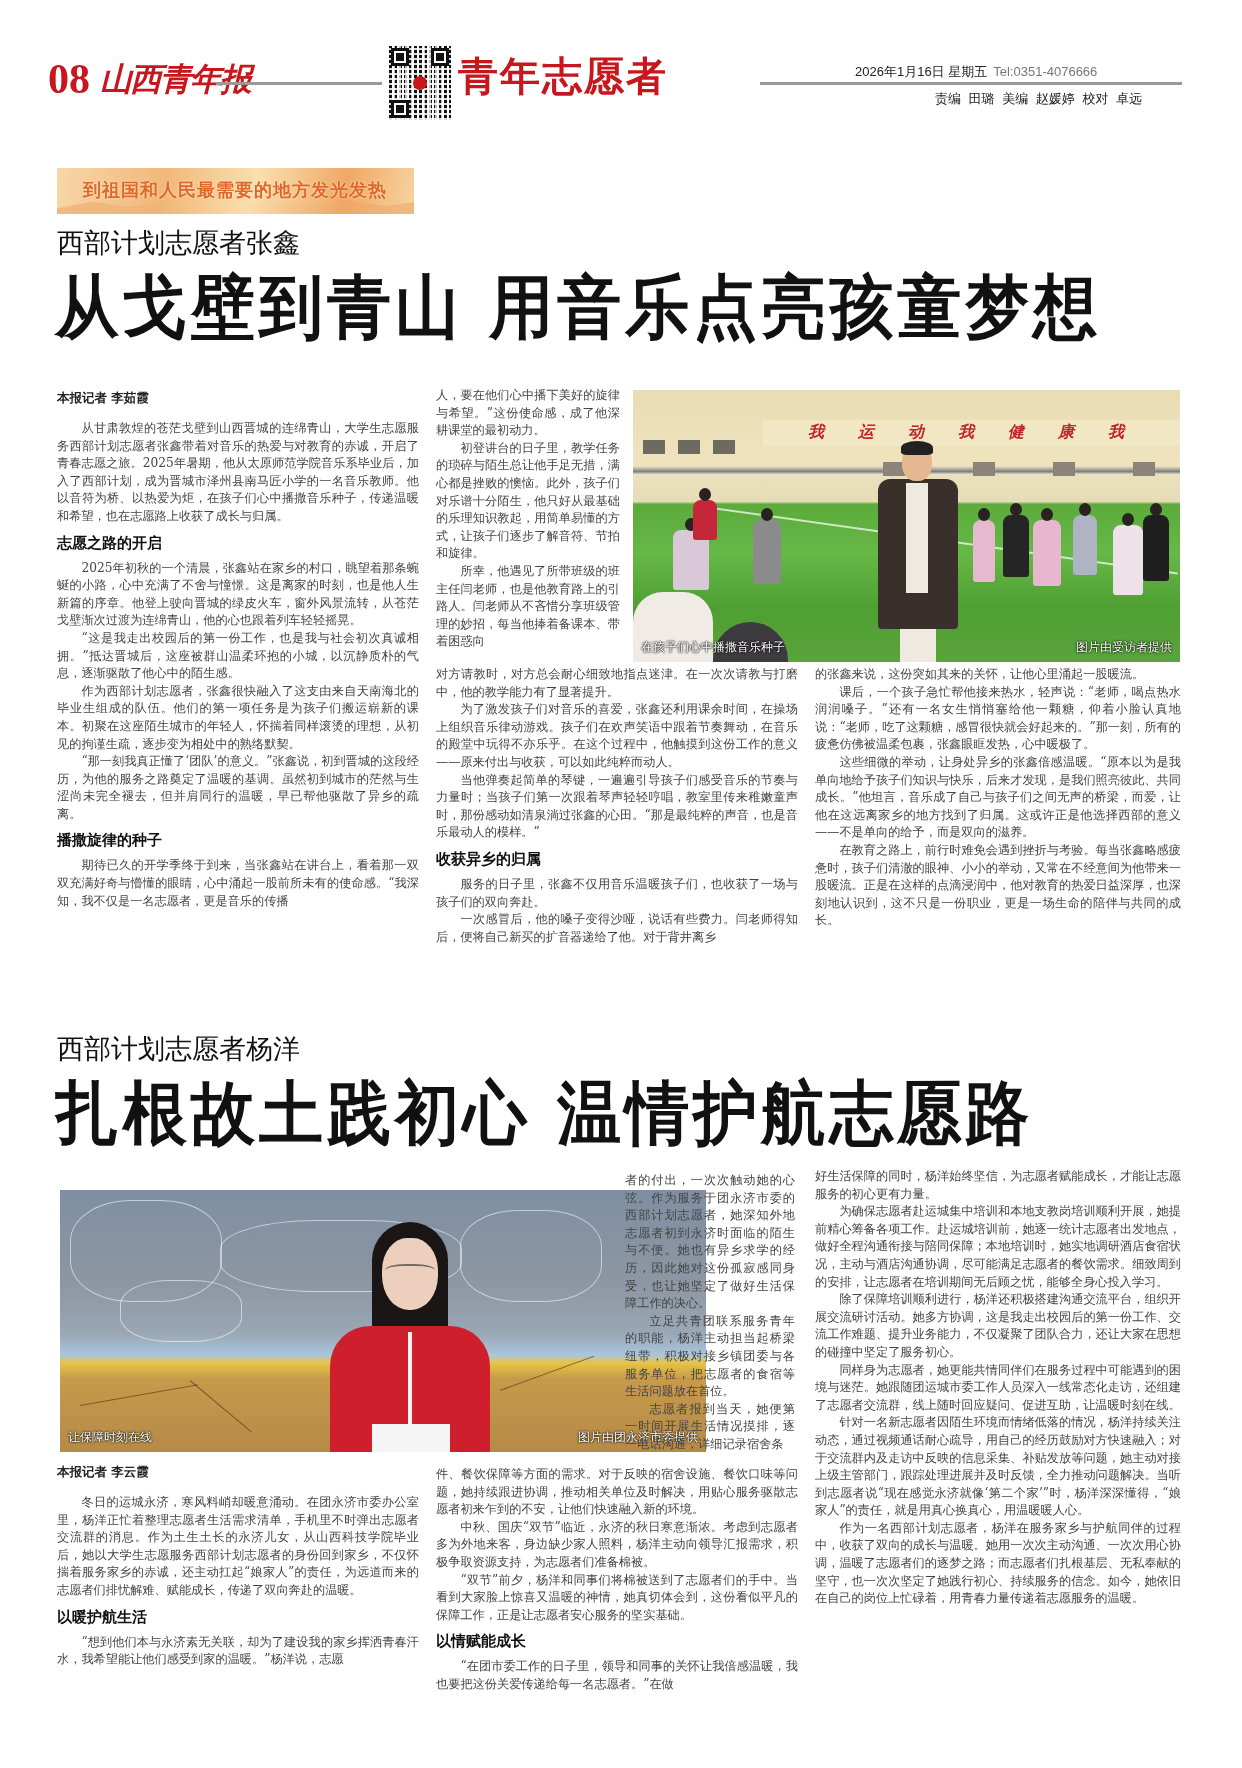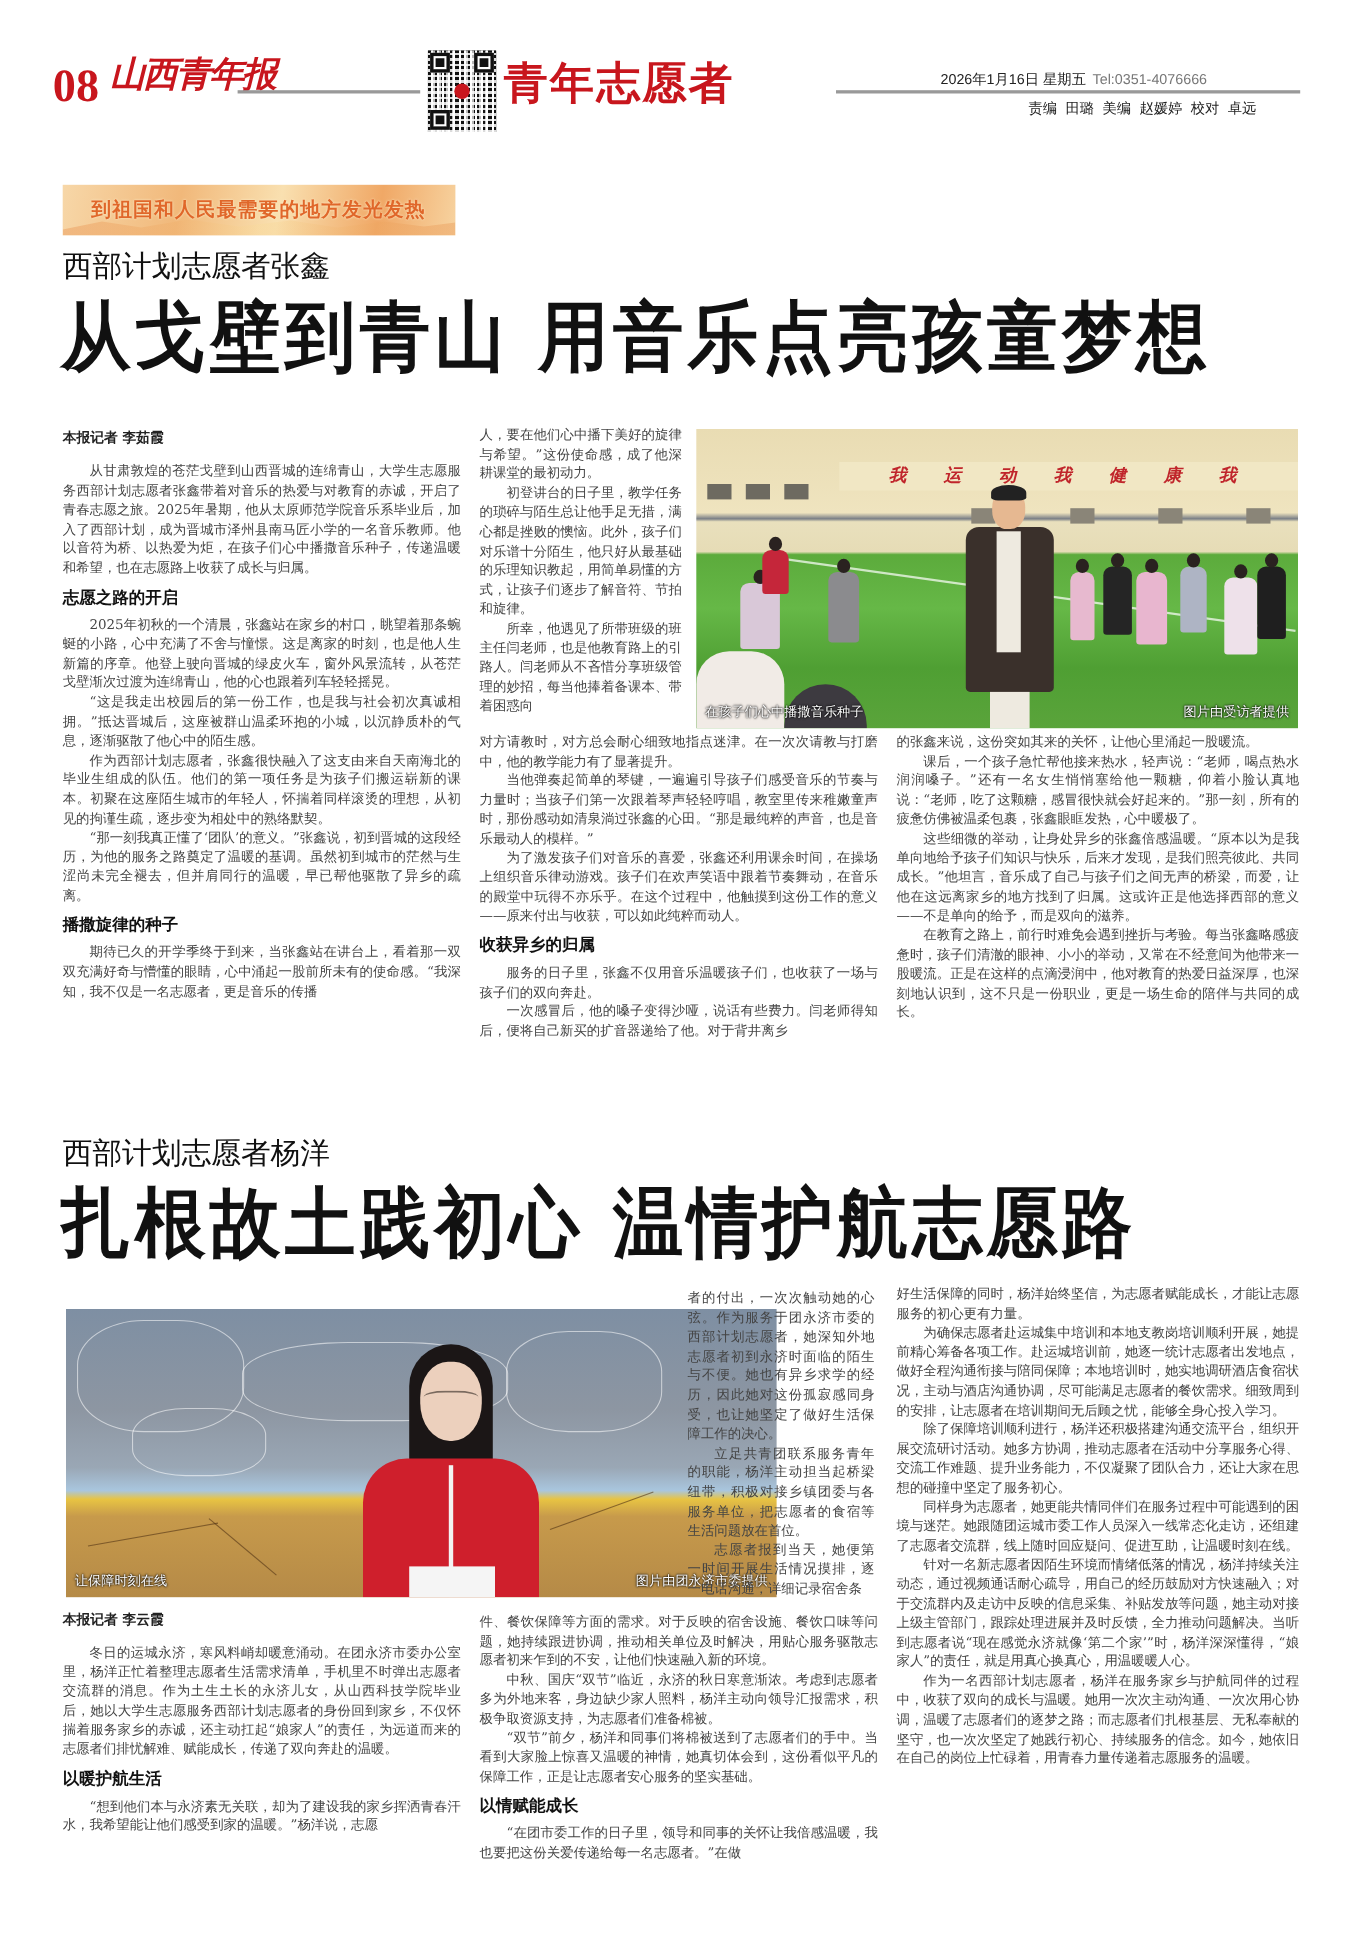--- a/index.html
+++ b/index.html
@@ -1,21 +1,21 @@
 <!DOCTYPE html>
 <html><head>
 <meta charset="utf-8">
 <style>
   html, body { margin:0; padding:0; background:#ffffff; }
   body { width:1242px; height:1768px; position:relative; overflow:hidden; font-family:"DejaVu Serif", serif; color:#333; }
   .abs { position:absolute; }
 
   
   .page-num { left:48px; top:58px; font-family:"Liberation Serif", serif; font-weight:bold; font-size:42px; color:#c8161d; line-height:42px; }
-  .paper-name { left:100px; top:46px; font-family:"DejaVu Serif", serif; font-style:italic; font-weight:bold; font-size:32px; color:#c8161d; line-height:42px; letter-spacing:-2px; }
+  .paper-name { left:100px; top:58px; font-family:"DejaVu Serif", serif; font-style:italic; font-weight:bold; font-size:32px; color:#c8161d; line-height:42px; letter-spacing:-2px; }
   .rule-left { left:216px; top:82px; width:166px; height:3px; background:#999; }
   .qr { left:389px; top:46px; width:62px; height:74px; background:
       repeating-linear-gradient(90deg,#111 0 3px,#fff 3px 5px),
       #111; }
   .qr .qr-inner { position:absolute; inset:0; background:
       repeating-linear-gradient(0deg, rgba(255,255,255,.85) 0 2px, transparent 2px 5px),
       repeating-linear-gradient(90deg, transparent 0 4px, rgba(255,255,255,.7) 4px 6px); }
   .qr .finder { position:absolute; width:12px; height:12px; border:3px solid #111; background:#fff; box-shadow: inset 0 0 0 2px #fff, inset 0 0 0 6px #111; }
   .qr .dot { position:absolute; left:24px; top:30px; width:14px; height:14px; border-radius:50%; background:#c8161d; }
   .section-title { left:458px; top:52px; font-family:"DejaVu Serif", serif; font-weight:bold; font-size:40px; color:#c8161d; letter-spacing:2px; line-height:48px; }
@@ -113,22 +113,22 @@
     <h3>播撒旋律的种子</h3>
     <p>期待已久的开学季终于到来，当张鑫站在讲台上，看着那一双双充满好奇与懵懂的眼睛，心中涌起一股前所未有的使命感。“我深知，我不仅是一名志愿者，更是音乐的传播</p>
   </div>
 <div class="abs col" style="left:436px; top:387px; width:184px;" id="a1c2n">
     <p class="noindent">人，要在他们心中播下美好的旋律与希望。”这份使命感，成了他深耕课堂的最初动力。</p>
     <p>初登讲台的日子里，教学任务的琐碎与陌生总让他手足无措，满心都是挫败的懊恼。此外，孩子们对乐谱十分陌生，他只好从最基础的乐理知识教起，用简单易懂的方式，让孩子们逐步了解音符、节拍和旋律。</p>
     <p>所幸，他遇见了所带班级的班主任闫老师，也是他教育路上的引路人。闫老师从不吝惜分享班级管理的妙招，每当他捧着备课本、带着困惑向</p>
   </div>
 <div class="abs col" style="left:436px; top:666px; width:362px;" id="a1c2w">
     <p class="noindent">对方请教时，对方总会耐心细致地指点迷津。在一次次请教与打磨中，他的教学能力有了显著提升。</p>
+    <p>为了激发孩子们对音乐的喜爱，张鑫还利用课余时间，在操场上组织音乐律动游戏。孩子们在欢声笑语中跟着节奏舞动，在音乐的殿堂中玩得不亦乐乎。在这个过程中，他触摸到这份工作的意义——原来付出与收获，可以如此纯粹而动人。</p>
     <p>当他弹奏起简单的琴键，一遍遍引导孩子们感受音乐的节奏与力量时；当孩子们第一次跟着琴声轻轻哼唱，教室里传来稚嫩童声时，那份感动如清泉淌过张鑫的心田。“那是最纯粹的声音，也是音乐最动人的模样。”</p>
-    <p>为了激发孩子们对音乐的喜爱，张鑫还利用课余时间，在操场上组织音乐律动游戏。孩子们在欢声笑语中跟着节奏舞动，在音乐的殿堂中玩得不亦乐乎。在这个过程中，他触摸到这份工作的意义——原来付出与收获，可以如此纯粹而动人。</p>
     <h3>收获异乡的归属</h3>
     <p>服务的日子里，张鑫不仅用音乐温暖孩子们，也收获了一场与孩子们的双向奔赴。</p>
     <p>一次感冒后，他的嗓子变得沙哑，说话有些费力。闫老师得知后，便将自己新买的扩音器递给了他。对于背井离乡</p>
   </div>
 <div class="abs col" style="left:815px; top:666px; width:366px;" id="a1c3">
     <p class="noindent">的张鑫来说，这份突如其来的关怀，让他心里涌起一股暖流。</p>
     <p>课后，一个孩子急忙帮他接来热水，轻声说：“老师，喝点热水润润嗓子。”还有一名女生悄悄塞给他一颗糖，仰着小脸认真地说：“老师，吃了这颗糖，感冒很快就会好起来的。”那一刻，所有的疲惫仿佛被温柔包裹，张鑫眼眶发热，心中暖极了。</p>
     <p>这些细微的举动，让身处异乡的张鑫倍感温暖。“原本以为是我单向地给予孩子们知识与快乐，后来才发现，是我们照亮彼此、共同成长。”他坦言，音乐成了自己与孩子们之间无声的桥梁，而爱，让他在这远离家乡的地方找到了归属。这或许正是他选择西部的意义——不是单向的给予，而是双向的滋养。</p>
     <p>在教育之路上，前行时难免会遇到挫折与考验。每当张鑫略感疲惫时，孩子们清澈的眼神、小小的举动，又常在不经意间为他带来一股暖流。正是在这样的点滴浸润中，他对教育的热爱日益深厚，也深刻地认识到，这不只是一份职业，更是一场生命的陪伴与共同的成长。</p>
   </div>
@@ -222,17 +222,17 @@
 <div class="abs col" style="left:436px; top:1466px; width:362px;" id="a2c2w">
     <p class="noindent">件、餐饮保障等方面的需求。对于反映的宿舍设施、餐饮口味等问题，她持续跟进协调，推动相关单位及时解决，用贴心服务驱散志愿者初来乍到的不安，让他们快速融入新的环境。</p>
     <p>中秋、国庆“双节”临近，永济的秋日寒意渐浓。考虑到志愿者多为外地来客，身边缺少家人照料，杨洋主动向领导汇报需求，积极争取资源支持，为志愿者们准备棉被。</p>
     <p>“双节”前夕，杨洋和同事们将棉被送到了志愿者们的手中。当看到大家脸上惊喜又温暖的神情，她真切体会到，这份看似平凡的保障工作，正是让志愿者安心服务的坚实基础。</p>
     <h3>以情赋能成长</h3>
     <p>“在团市委工作的日子里，领导和同事的关怀让我倍感温暖，我也要把这份关爱传递给每一名志愿者。”在做</p>
   </div>
 <div class="abs col" style="left:815px; top:1168px; width:366px;" id="a2c3">
     <p class="noindent">好生活保障的同时，杨洋始终坚信，为志愿者赋能成长，才能让志愿服务的初心更有力量。</p>
     <p>为确保志愿者赴运城集中培训和本地支教岗培训顺利开展，她提前精心筹备各项工作。赴运城培训前，她逐一统计志愿者出发地点，做好全程沟通衔接与陪同保障；本地培训时，她实地调研酒店食宿状况，主动与酒店沟通协调，尽可能满足志愿者的餐饮需求。细致周到的安排，让志愿者在培训期间无后顾之忧，能够全身心投入学习。</p>
-    <p>除了保障培训顺利进行，杨洋还积极搭建沟通交流平台，组织开展交流研讨活动。她多方协调，推动志愿者在活动中分享服务心得、交流工作难题、提升业务能力，不仅凝聚了团队合力，还让大家在思想的碰撞中坚定了服务初心。</p>
+    <p>除了保障培训顺利进行，杨洋还积极搭建沟通交流平台，组织开展交流研讨活动。她多方协调，这是我走出校园后的第一份工作、交流工作难题、提升业务能力，不仅凝聚了团队合力，还让大家在思想的碰撞中坚定了服务初心。</p>
     <p>同样身为志愿者，她更能共情同伴们在服务过程中可能遇到的困境与迷茫。她跟随团运城市委工作人员深入一线常态化走访，还组建了志愿者交流群，线上随时回应疑问、促进互助，让温暖时刻在线。</p>
     <p>针对一名新志愿者因陌生环境而情绪低落的情况，杨洋持续关注动态，通过视频通话耐心疏导，用自己的经历鼓励对方快速融入；对于交流群内及走访中反映的信息采集、补贴发放等问题，她主动对接上级主管部门，跟踪处理进展并及时反馈，全力推动问题解决。当听到志愿者说“现在感觉永济就像‘第二个家’”时，杨洋深深懂得，“娘家人”的责任，就是用真心换真心，用温暖暖人心。</p>
     <p>作为一名西部计划志愿者，杨洋在服务家乡与护航同伴的过程中，收获了双向的成长与温暖。她用一次次主动沟通、一次次用心协调，温暖了志愿者们的逐梦之路；而志愿者们扎根基层、无私奉献的坚守，也一次次坚定了她践行初心、持续服务的信念。如今，她依旧在自己的岗位上忙碌着，用青春力量传递着志愿服务的温暖。</p>
   </div>
 
 </body></html>

